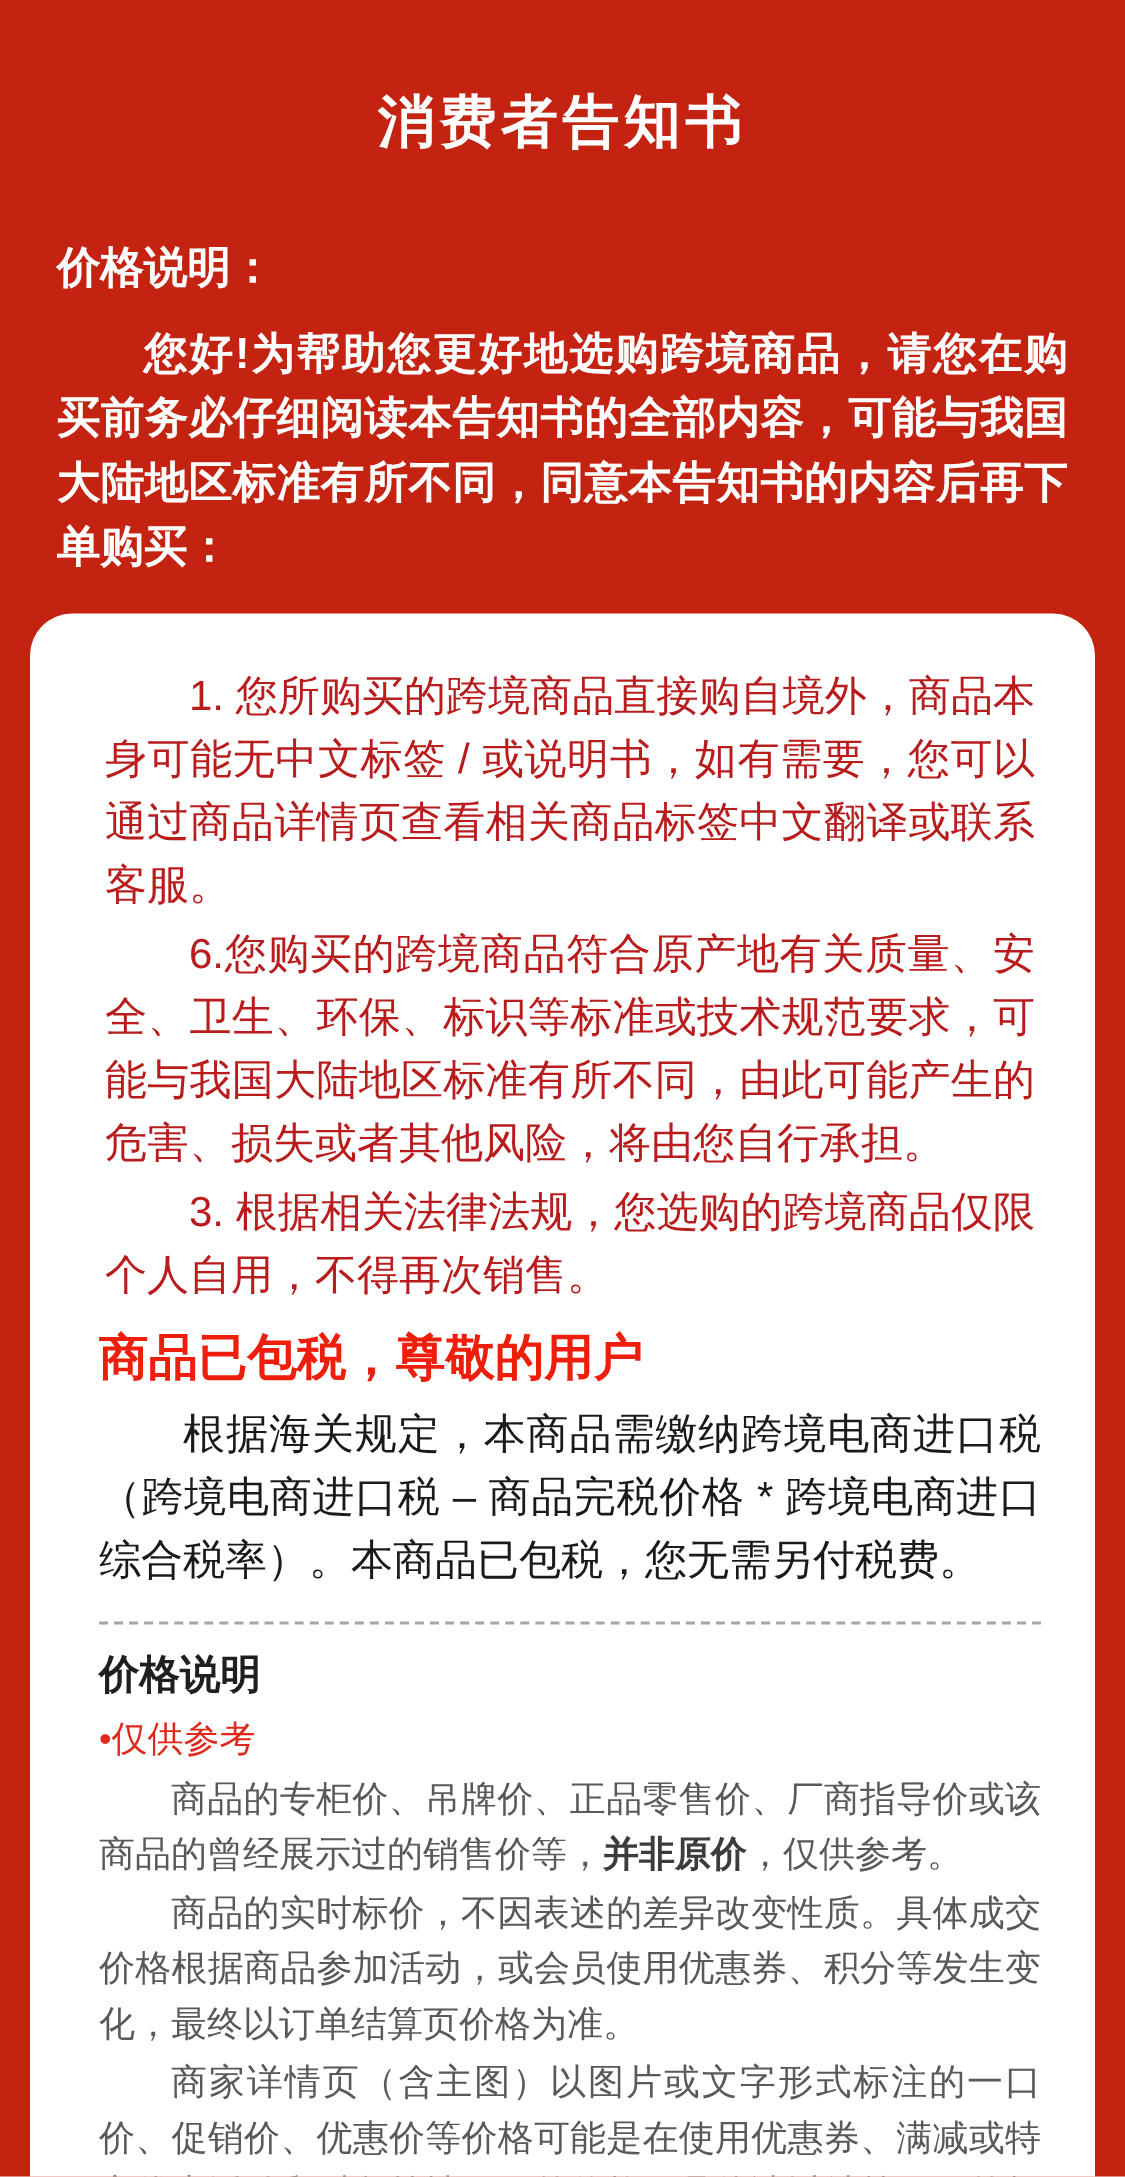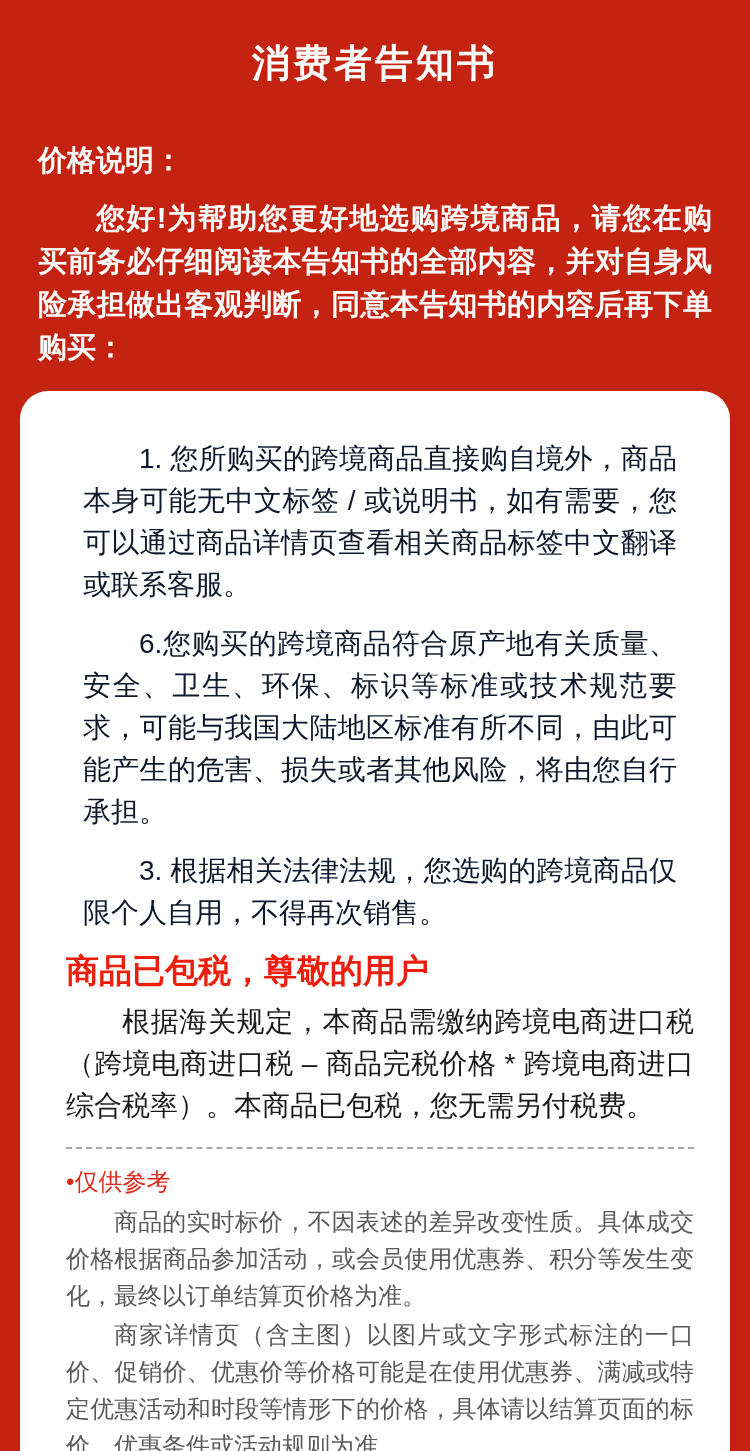--- a/index.html
+++ b/index.html
@@ -10,21 +10,21 @@
     width: 750px;
     height: 1451px;
     overflow: hidden;
     background: #c32310;
     font-family: "Liberation Sans", sans-serif;
     -webkit-font-smoothing: antialiased;
   }
   
   .top-section {
     color: #ffffff;
-    padding: 26px 38px 0 38px;
+    padding: 44px 38px 0 38px;
   }
   .page-title {
     text-align: center;
     font-size: 38px;
     font-weight: bold;
     letter-spacing: 3px;
     padding-top: 12px;
     margin-bottom: 52px;
   }
   .salutation {
@@ -43,24 +43,24 @@
   .notice-card {
     margin: 22px 20px 0 20px;
     background: #ffffff;
     border-radius: 28px;
     box-sizing: border-box;
     padding: 30px 36px 36px 46px;
   }
   .notice-item {
     font-size: 28px;
     line-height: 42px;
-    color: #0f172a;
+    color: #b91c1c;
     text-indent: 2em;
     text-align: justify;
-    margin: 17px;
+    margin: 4px;
   }
   .tax-title {
     color: #ed1e0b;
     font-size: 33px;
     font-weight: bold;
     margin: 14px 0 10px 0;
     line-height: 40px;
   }
   .tax-paragraph {
     font-size: 28px;
@@ -100,32 +100,34 @@
     color: #3c3c3c;
     font-weight: bold;
   }
 </style>
 </head>
 <body>
 
 <div class="top-section">
   <div class="page-title">消费者告知书</div>
   <div class="salutation">价格说明：</div>
-  <div class="intro">您好!为帮助您更好地选购跨境商品，请您在购买前务必仔细阅读本告知书的全部内容，并对自身风险承担做出客观判断，同意本告知书的内容后再下单购买：</div>
+  <div class="intro">您好!为帮助您更好地选购跨境商品，请您在购买前务必仔细阅读本告知书的全部内容，可能与我国大陆地区标准有所不同，同意本告知书的内容后再下单购买：</div>
 </div>
 
 <div class="notice-card">
   <p class="notice-item">1. 您所购买的跨境商品直接购自境外，商品本身可能无中文标签 / 或说明书，如有需要，您可以通过商品详情页查看相关商品标签中文翻译或联系客服。</p>
   <p class="notice-item">6.您购买的跨境商品符合原产地有关质量、安全、卫生、环保、标识等标准或技术规范要求，可能与我国大陆地区标准有所不同，由此可能产生的危害、损失或者其他风险，将由您自行承担。</p>
   <p class="notice-item">3. 根据相关法律法规，您选购的跨境商品仅限个人自用，不得再次销售。</p>
 
   <div class="tax-title">商品已包税，尊敬的用户</div>
   <p class="tax-paragraph">根据海关规定，本商品需缴纳跨境电商进口税（跨境电商进口税 – 商品完税价格 * 跨境电商进口综合税率）。本商品已包税，您无需另付税费。</p>
 
   <hr class="section-divider">
 
+  <div class="price-section-title">价格说明</div>
 
   <div class="price-bullet">•仅供参考</div>
+  <p class="price-paragraph"><span>商品的专柜价、吊牌价、正品零售价、厂商指导价或该商品的曾经展示过的销售价等，</span><span class="emph">并非原价</span><span>，仅供参考。</span></p>
 
   <p class="price-paragraph">商品的实时标价，不因表述的差异改变性质。具体成交价格根据商品参加活动，或会员使用优惠券、积分等发生变化，最终以订单结算页价格为准。</p>
   <p class="price-paragraph">商家详情页（含主图）以图片或文字形式标注的一口价、促销价、优惠价等价格可能是在使用优惠券、满减或特定优惠活动和时段等情形下的价格，具体请以结算页面的标价、优惠条件或活动规则为准。</p>
 
 </div>
 
 </body></html>

